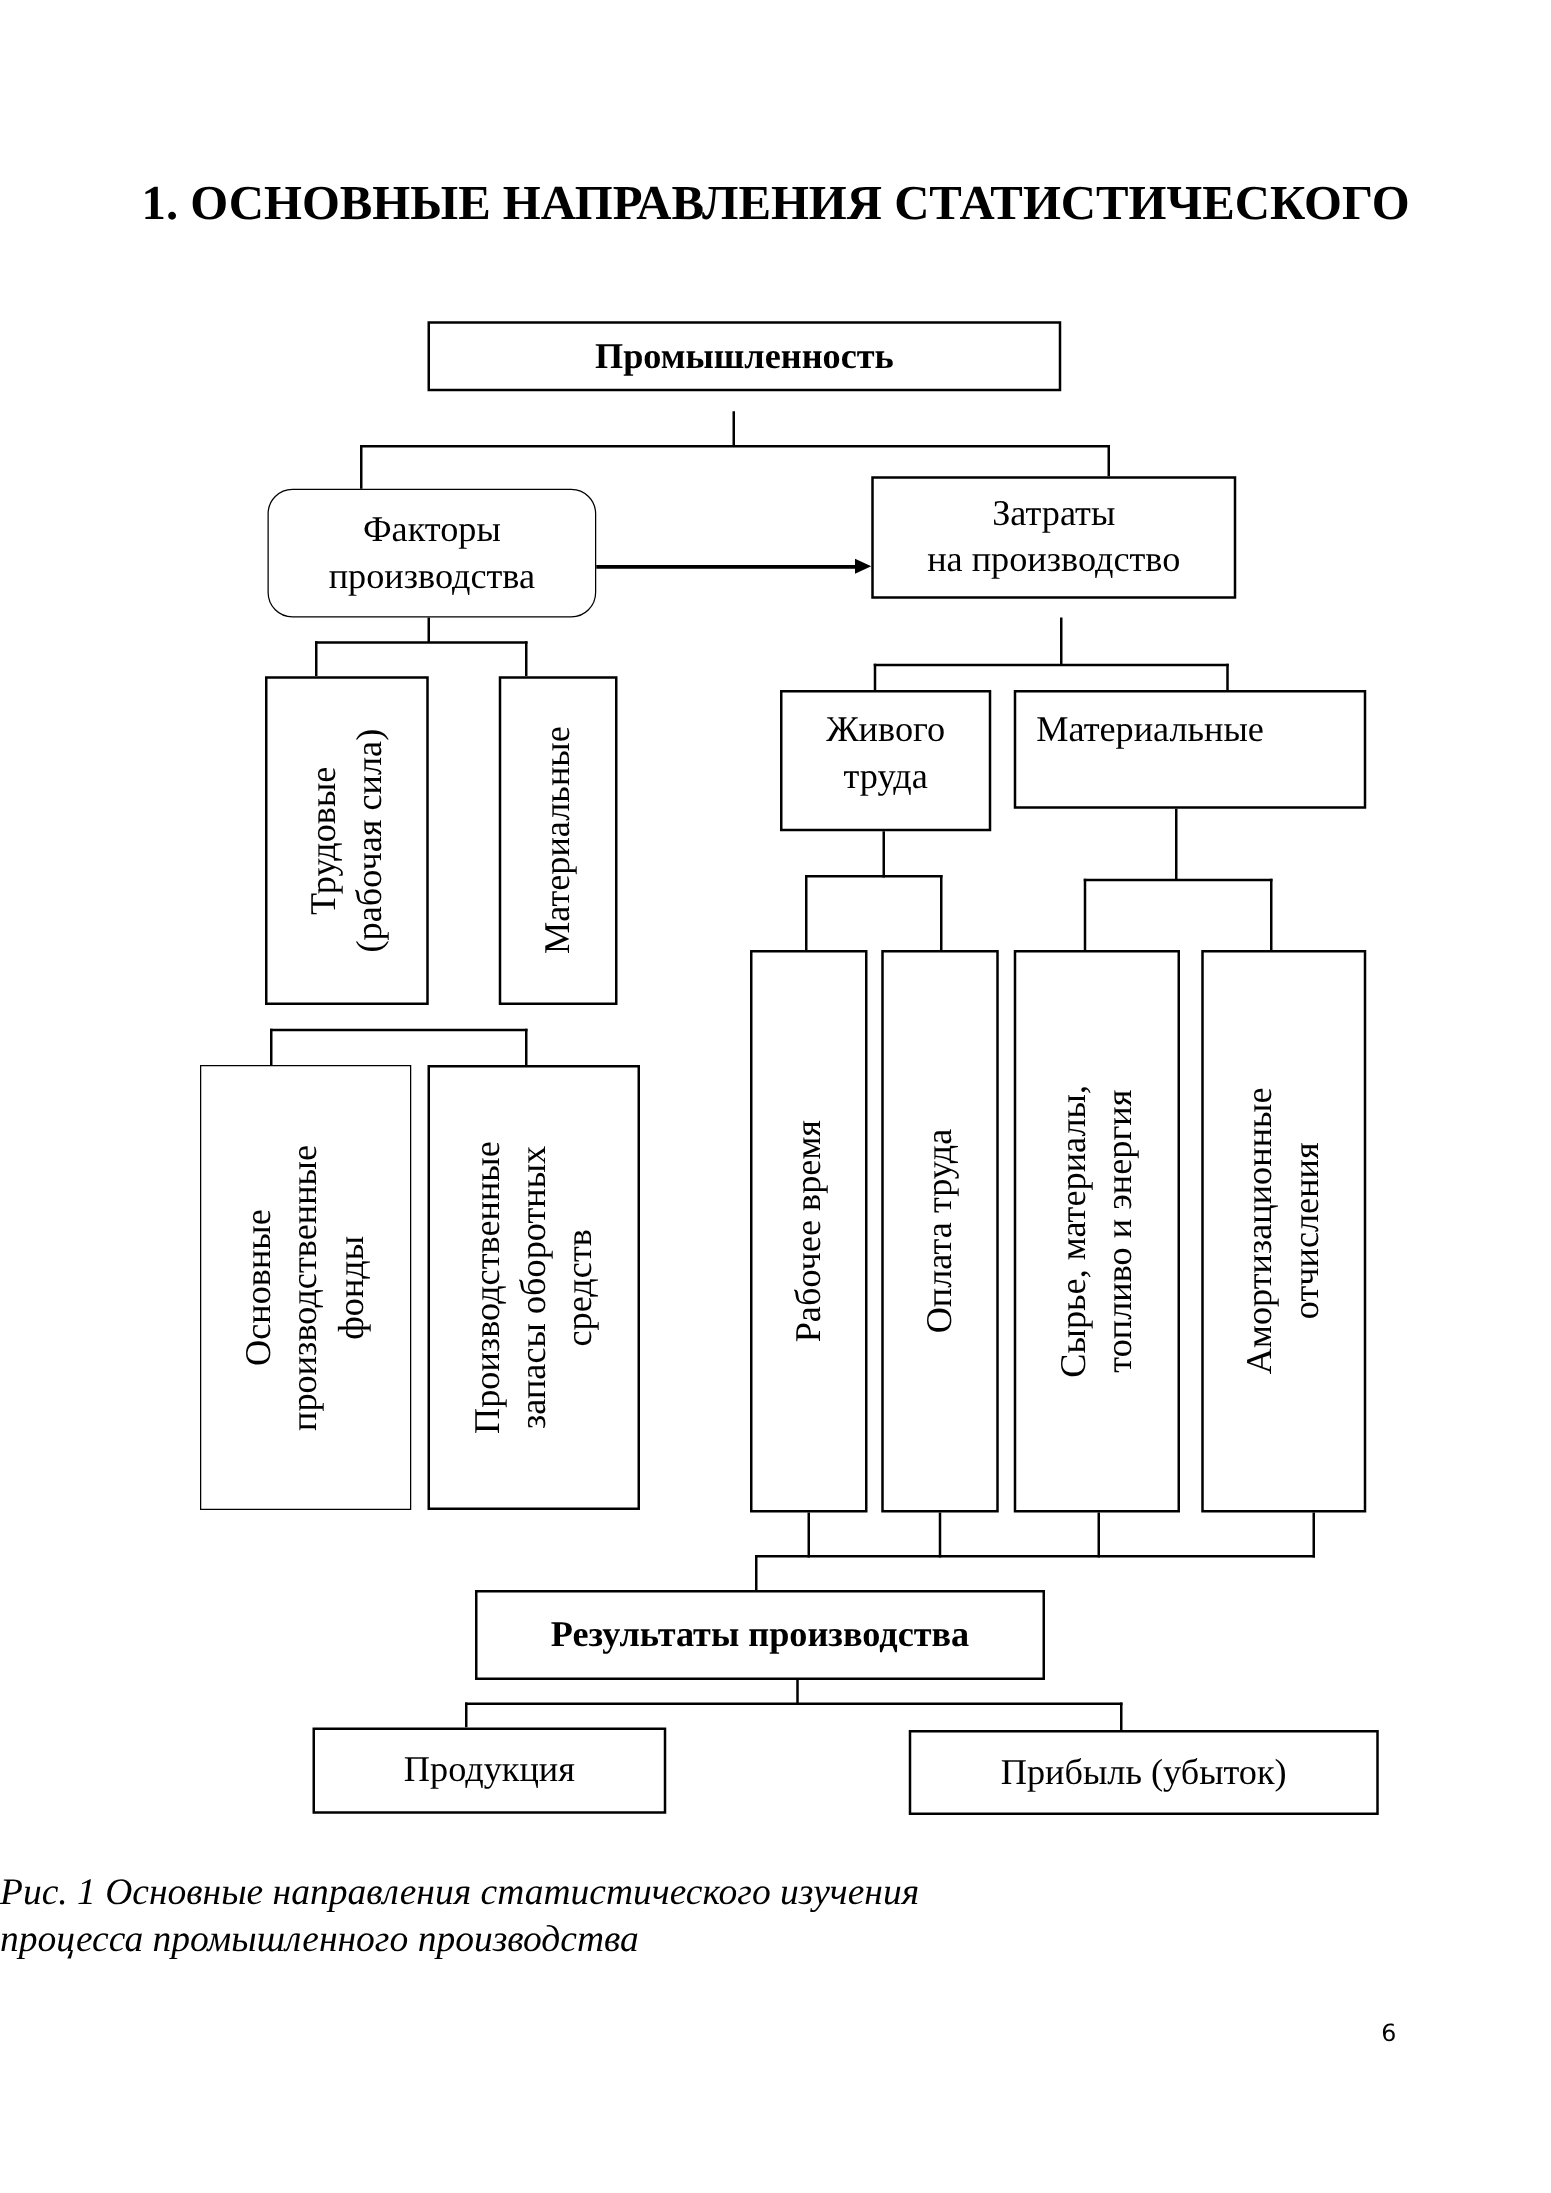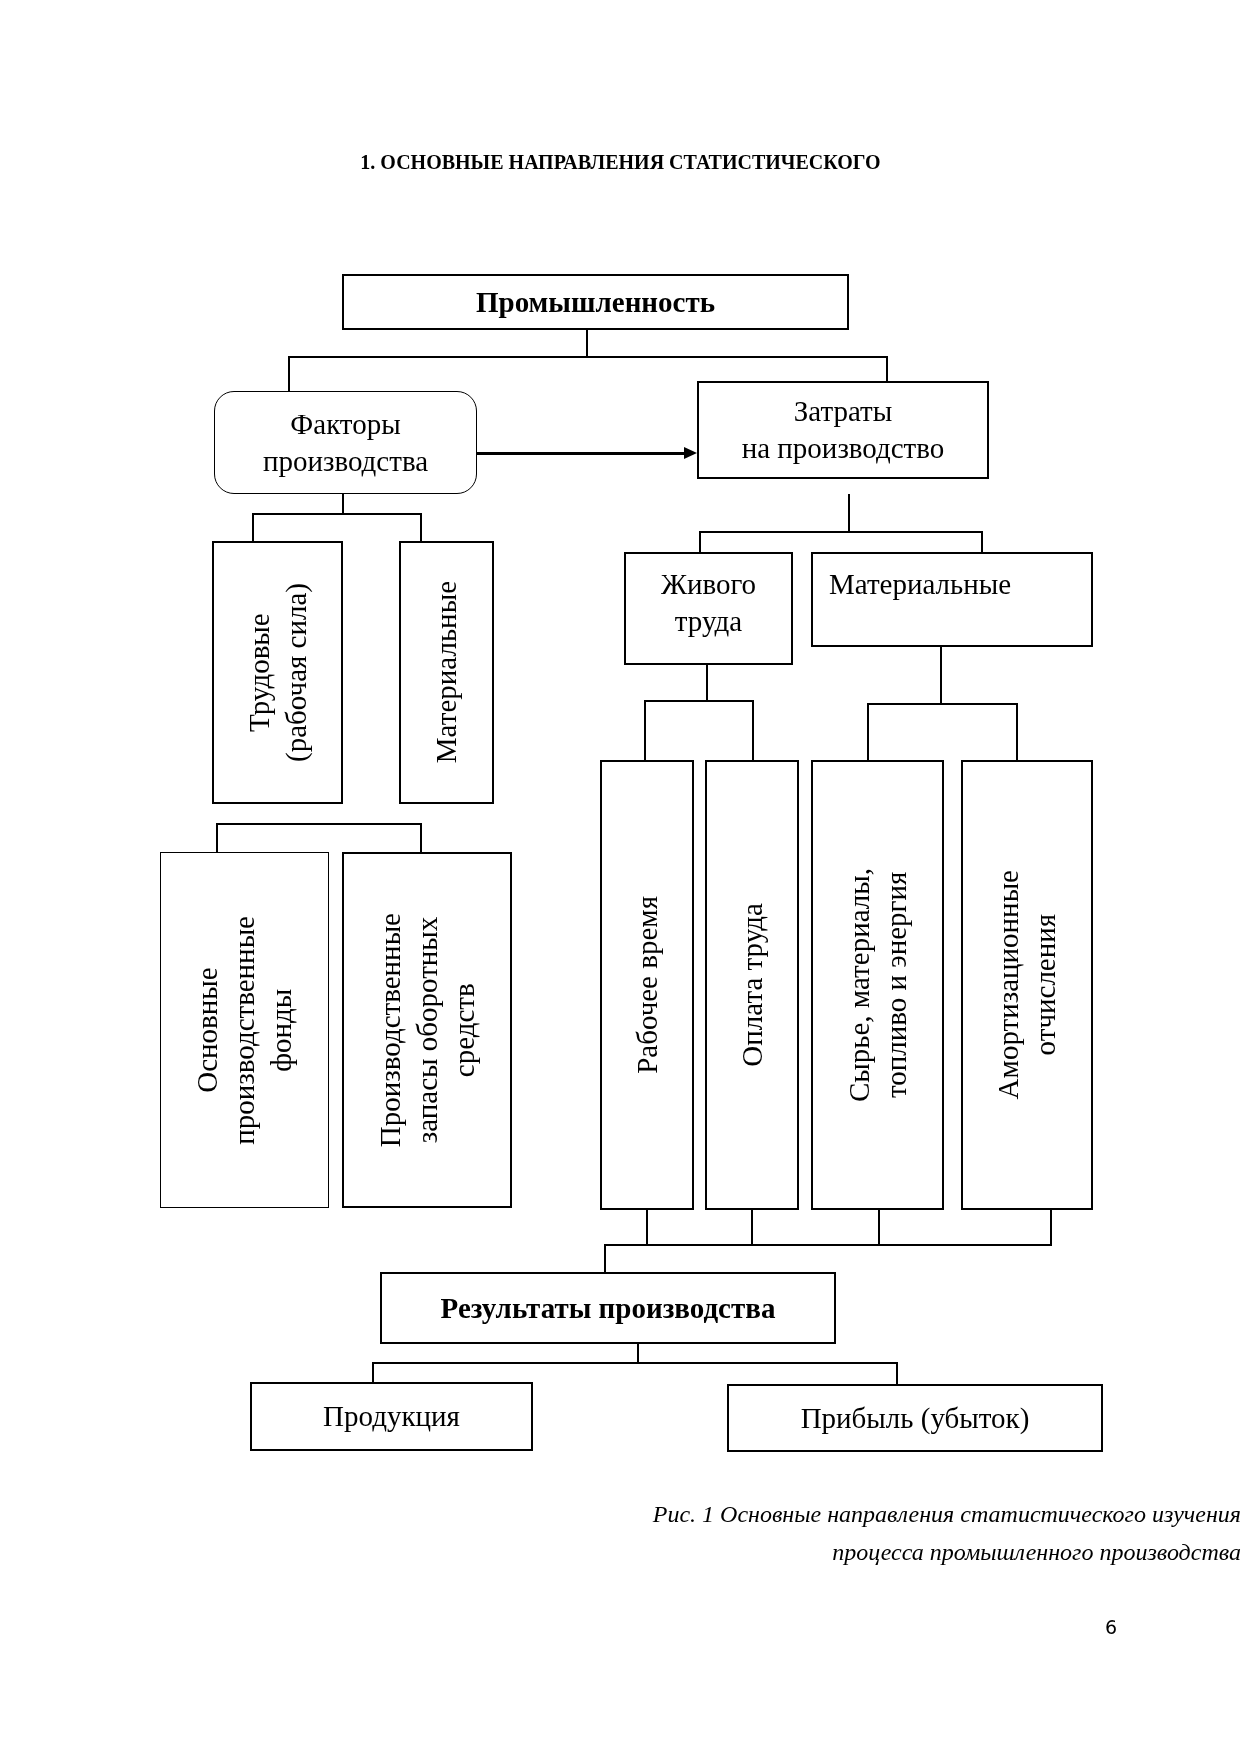--- a/index.html
+++ b/index.html
@@ -1,40 +1,40 @@
 <!DOCTYPE html>
 <html><head>
 <meta charset="utf-8">
 <style>
   html, body { margin:0; padding:0; background:#ffffff; }
   body { width:1241px; height:1754px; position:relative; overflow:hidden; color:#000; }
   .title { position:absolute; left:0; width:1241px; text-align:center;
-    font-family:"Liberation Serif", serif; font-weight:bold; font-size:20px; line-height:41px; top:142px; }
+    font-family:"Liberation Serif", serif; font-weight:bold; font-size:39px; line-height:41px; top:142px; }
   .box { position:absolute; border:2px solid #000; box-sizing:border-box; background:#fff;
     font-family:"Liberation Serif", serif; font-size:29px; line-height:37px;
     display:flex; align-items:center; justify-content:center; text-align:center; }
   .box.thin { border-width:1.5px; }
   .box.bold-text { font-weight:bold; }
   .box.top-text { align-items:flex-start; padding-top:12px; }
   .box.left-text { justify-content:flex-start; padding-left:16px; }
   .vtext { writing-mode:vertical-rl; transform:rotate(180deg); white-space:nowrap; }
   .line { position:absolute; background:#000; }
-  .caption { position:absolute; left:0; width:1241px; text-align:right;
-    font-family:"Liberation Serif", serif; font-style:italic; font-size:24px; line-height:38px; top:1495px; }
+  .caption { position:absolute; left:0; width:1241px; text-align:left;
+    font-family:"Liberation Serif", serif; font-style:italic; font-size:30px; line-height:38px; top:1495px; }
   .pagenum { position:absolute; left:1105px; top:1616px; font-family:"DejaVu Sans", sans-serif; font-size:19px; }
   .arrowhead { position:absolute; width:0; height:0; border-top:6px solid transparent; border-bottom:6px solid transparent; border-left:13px solid #000; }
 </style>
 </head>
 <body>
 
 <div class="title">
   <div>1. ОСНОВНЫЕ НАПРАВЛЕНИЯ СТАТИСТИЧЕСКОГО</div>
 </div>
 
-<div class="box bold-text" style="left:342px; top:274px; width:507px; height:56px;text-align:right;">
+<div class="box bold-text" style="left:342px; top:257px; width:507px; height:56px;text-align:right;">
   <span>Промышленность</span>
 </div>
 <div class="line" style="left:586px; top:329px; width:1.5px; height:28px;"></div>
 <div class="line" style="left:288px; top:356px; width:600px; height:1.5px;"></div>
 <div class="line" style="left:288px; top:356px; width:1.5px; height:35px;"></div>
 <div class="line" style="left:886px; top:356px; width:1.5px; height:26px;"></div>
 
 <div class="box thin" style="left:214px; top:391px; width:263px; height:103px;border-radius:20px;">
   <div>
     <div>Факторы</div>

